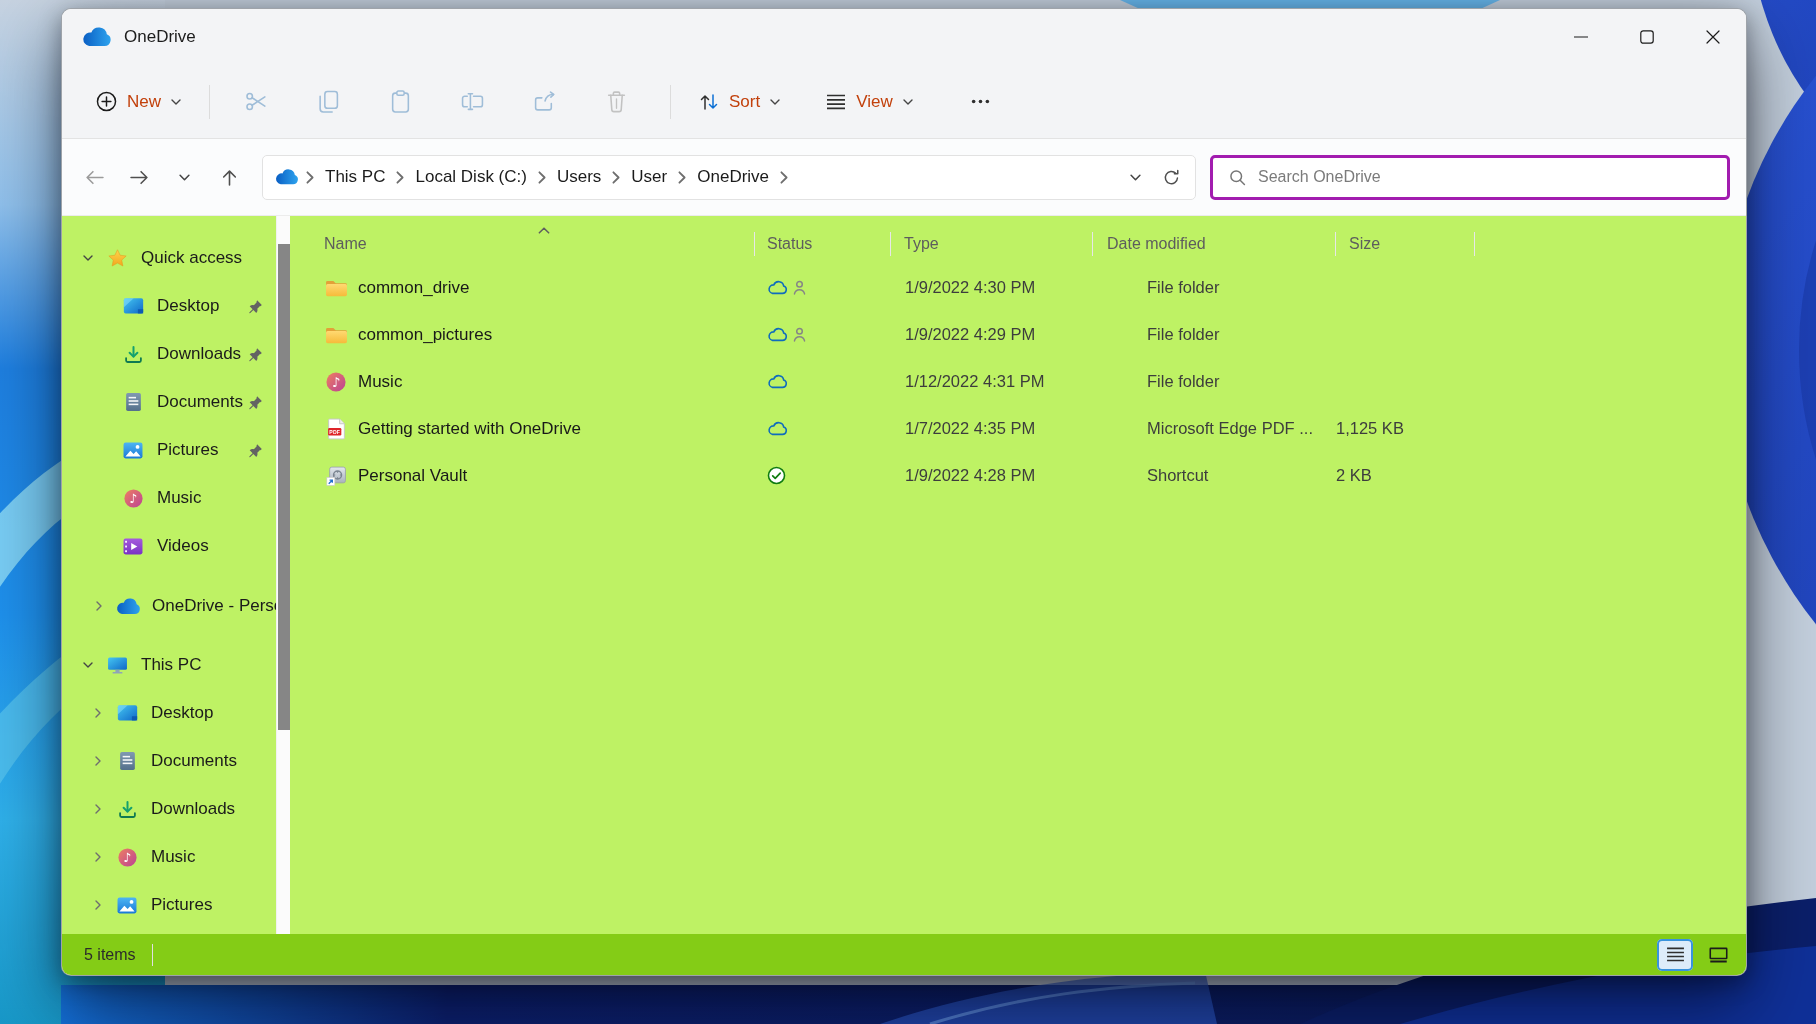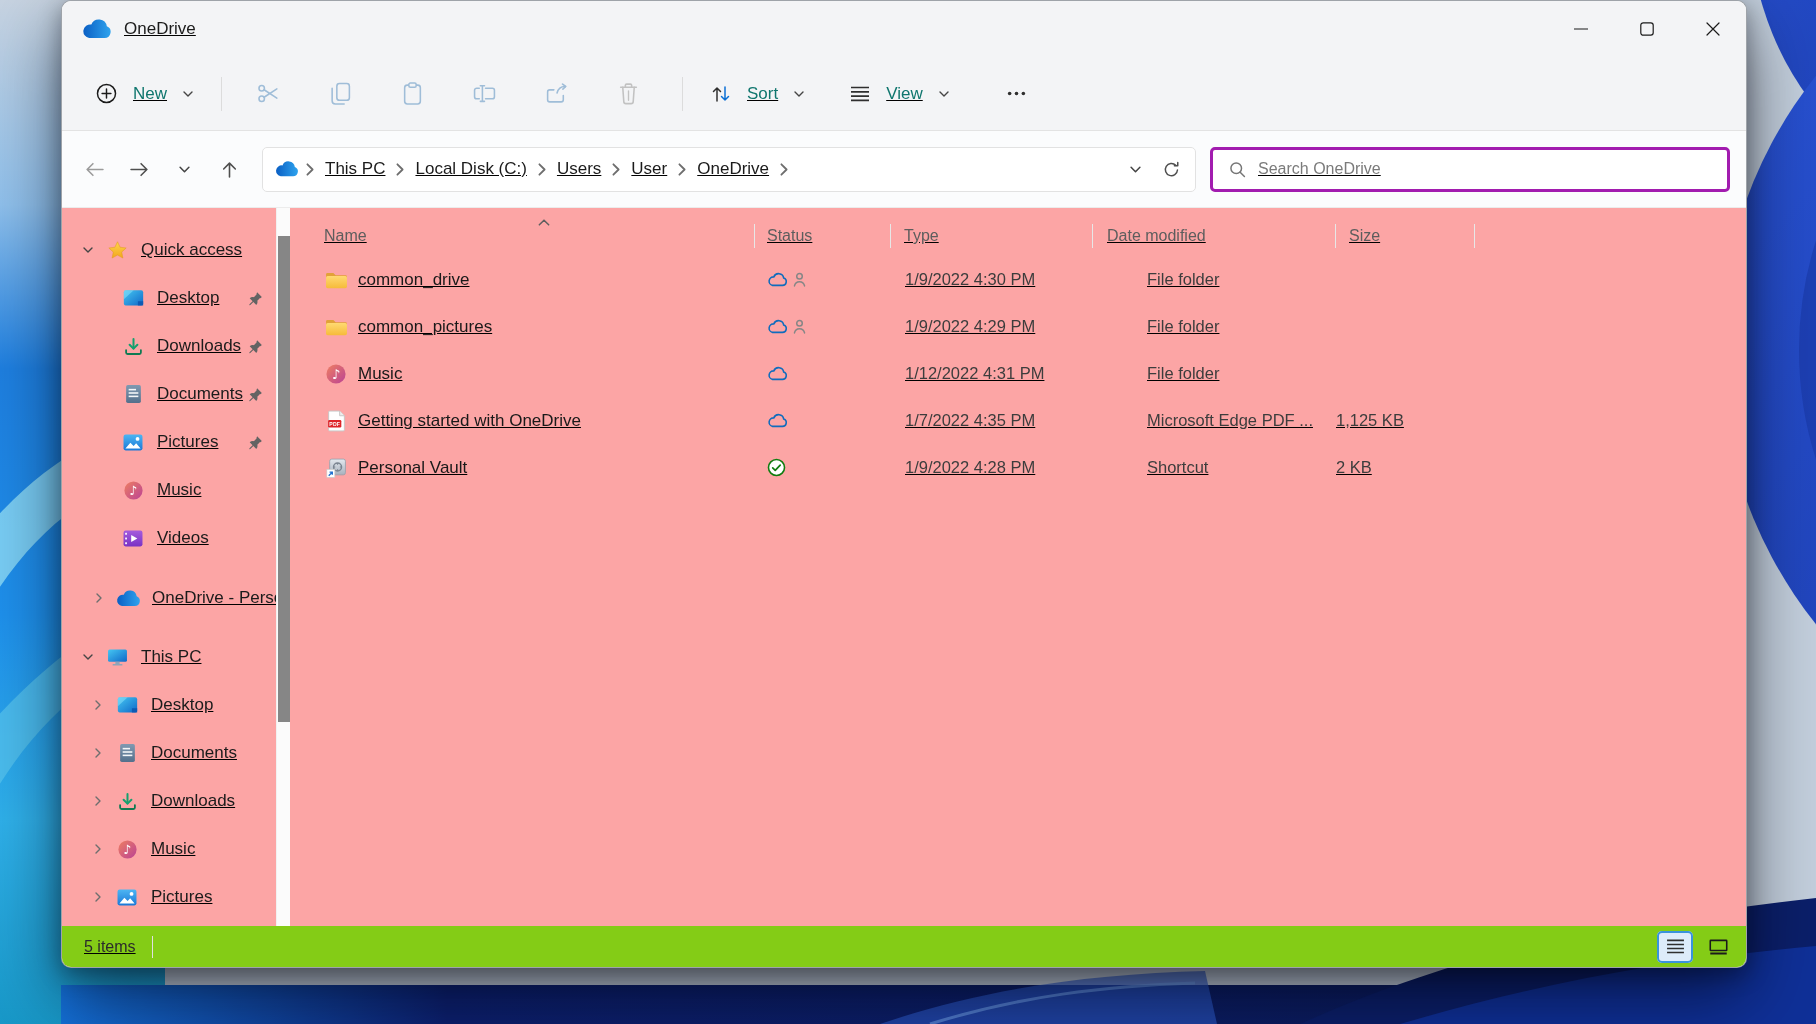--- a/index.html
+++ b/index.html
@@ -3,38 +3,38 @@
 <meta charset="utf-8">
 <style>
   * { margin:0; padding:0; box-sizing:border-box; }
   html,body { width:1816px; height:1024px; overflow:hidden;
     font-family:"Liberation Sans","DejaVu Sans",sans-serif; }
   body { position:relative; background:#c3cfdd; }
 
   .wallpaper { position:absolute; inset:0; width:1816px; height:1024px; }
 
   
-  .window { position:absolute; left:61px; top:0; width:1686px; height:968px;
+  .window { position:absolute; left:61px; top:8px; width:1686px; height:968px;
     background:#fff; border-radius:10px; overflow:hidden; display:flex; flex-direction:column;
     border:1px solid rgba(40,50,65,.45);
-    box-shadow:0 28px 70px rgba(0,0,10,.55), 0 6px 22px rgba(0,0,10,.35);text-decoration:underline; }
+    box-shadow:0 28px 70px rgba(0,0,10,.55), 0 6px 22px rgba(0,0,10,.35); }
 
   
   .titlebar { height:56px; flex:0 0 auto; background:#f3f4f6; display:flex; align-items:center; }
   .app-icon { margin-left:20px; width:30px; height:20px; }
   .window-title { margin-left:12px; font-size:17px; color:#1c1c1c; }
   .caption-group { margin-left:auto; display:flex; height:100%; }
   .caption-btn { width:66px; height:100%; display:flex; align-items:center; justify-content:center;
     background:transparent; border:none; cursor:default; color:#1b1b1b; }
 
   
   .toolbar { height:74px; flex:0 0 auto; background:#f3f4f6; display:flex; align-items:center;
     padding:0 0 0 20px; border-bottom:1px solid #e3e3e3; }
-  .tb-btn { display:flex; align-items:center; gap:16px; border:none; background:transparent;
-    padding:10px 14px; border-radius:6px; font-size:17px; color:#0f766e; }
+  .tb-btn { display:flex; align-items:center; gap:10px; border:none; background:transparent;
+    padding:10px 14px; border-radius:6px; font-size:17px; color:#c2410c; }
   .tb-sep { width:1px; height:34px; background:#dcdcdc; margin:0 14px; }
   .tb-icon-btn { width:64px; height:48px; display:flex; align-items:center; justify-content:center;
     border:none; background:transparent; margin-right:8px; border-radius:6px; }
   .chev { display:inline-block; }
 
   
   .addressrow { height:77px; flex:0 0 auto; background:#fbfcfd; display:flex; align-items:center;
     padding:0 16px 0 12px; border-bottom:1px solid #ececec; }
   .nav-btn { width:40px; height:40px; display:flex; align-items:center; justify-content:center;
     border:none; background:transparent; border-radius:6px; margin-right:5px; }
@@ -45,21 +45,21 @@
   .bc-right { margin-left:auto; display:flex; align-items:center; }
   .bc-iconbtn { width:36px; height:36px; display:flex; align-items:center; justify-content:center;
     border:none; background:transparent; border-radius:5px; }
   .search-box { flex:1; height:45px; margin-left:14px; background:#fff; border:3px solid #a21caf;
     border-radius:5px; display:flex; align-items:center; padding:0 12px 0 16px; }
   .search-box input { border:none; outline:none; flex:1; margin-left:12px; font-size:16px;
     color:#1b1b1b; font-family:inherit; background:transparent; }
   .search-box input::placeholder { color:#7b7b7b; }
 
   
-  .content { flex:1 1 auto; display:flex; min-height:0; background:#fca5a5; }
+  .content { flex:1 1 auto; display:flex; min-height:0; background:#bef264; }
 
   .sidebar { width:214px; flex:0 0 auto; padding-top:18px; overflow:hidden; }
   .side-item { height:48px; display:flex; align-items:center; font-size:17px; color:#1b1b1b;
     cursor:default; }
   .side-item .expander { width:20px; display:flex; justify-content:center; flex:0 0 auto; }
   .side-item .s-icon { width:26px; display:flex; justify-content:center; margin-left:6px; flex:0 0 auto; }
   .side-item .s-label { margin-left:11px; white-space:nowrap; }
   .lv0 { padding-left:16px; }
   .lv1 { padding-left:52px; }
   .lv1e { padding-left:26px; }

